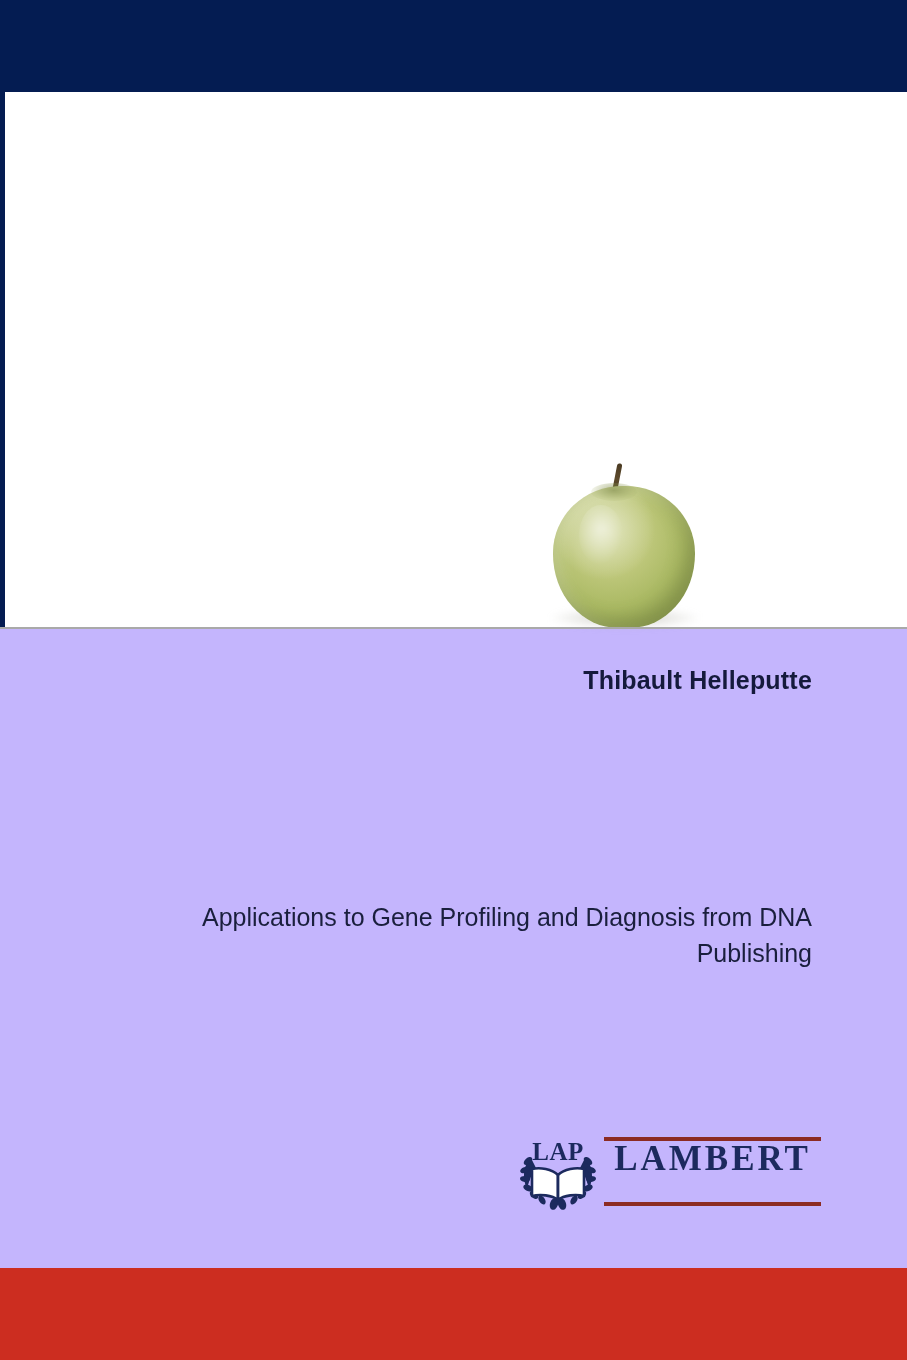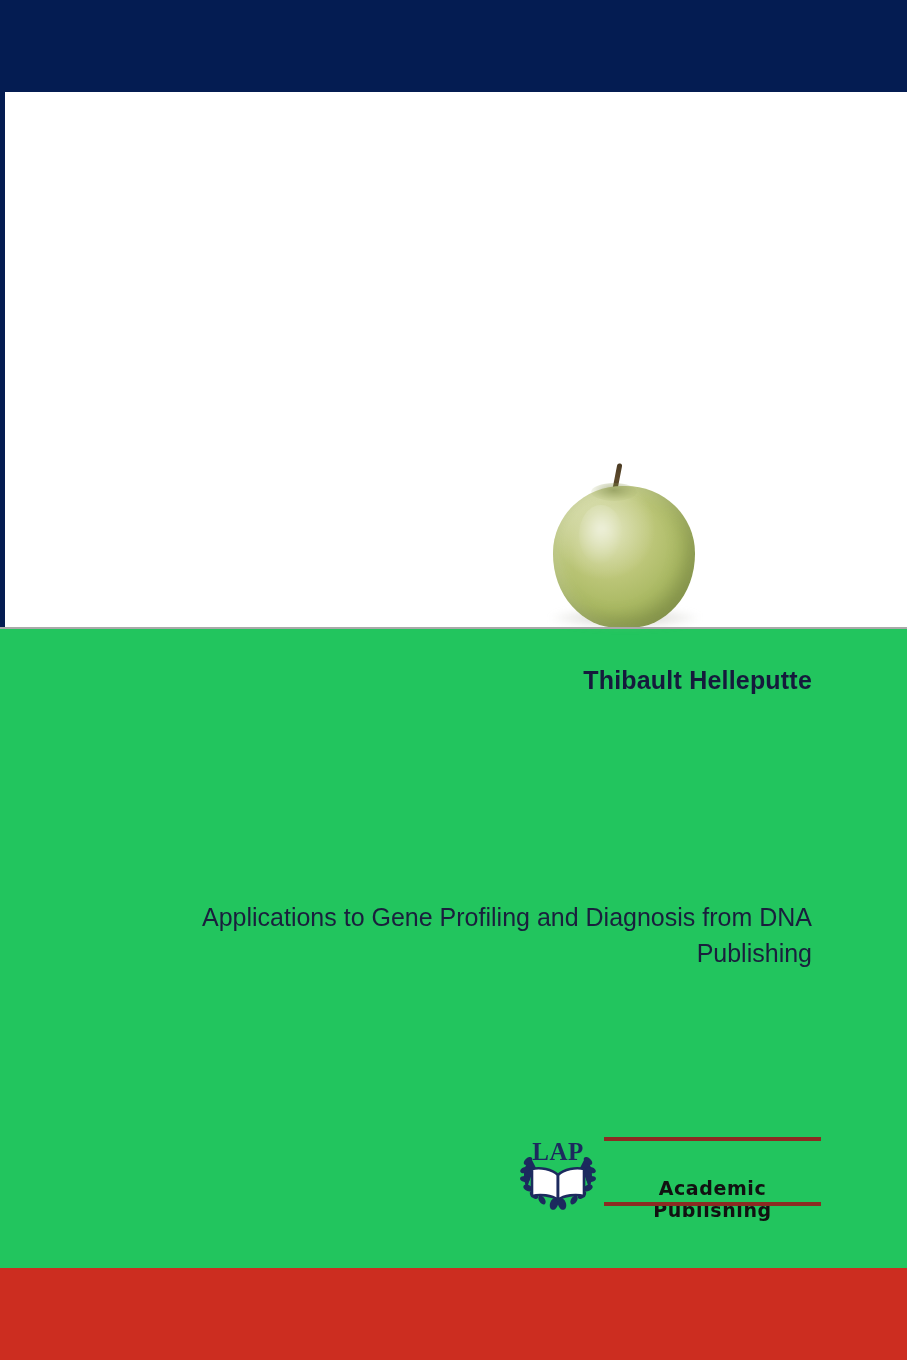--- a/index.html
+++ b/index.html
@@ -12,21 +12,21 @@
     height: 1360px;
     position: relative;
     overflow: hidden;
     font-family: "Liberation Sans", sans-serif;
     -webkit-font-smoothing: antialiased;
   }
 
   .cover {
     position: absolute;
     inset: 0;
-    background: #22c55e;
+    background: #c4b5fd;
   }
 
   
   .top-band {
     position: absolute;
     left: 0;
     top: 0;
     width: 907px;
     height: 92px;
     background: #041c52;
@@ -297,21 +297,21 @@
         <g>
           <path d="M42 43 C36 37 24 35 16 37 L16 64 C24 62 36 63 42 68 Z" fill="#ffffff" stroke="#1c2a5e" stroke-width="2.6" stroke-linejoin="round"></path>
           <path d="M42 43 C48 37 60 35 68 37 L68 64 C60 62 48 63 42 68 Z" fill="#ffffff" stroke="#1c2a5e" stroke-width="2.6" stroke-linejoin="round"></path>
           <path d="M42 43 L42 68" stroke="#1c2a5e" stroke-width="2.2"></path>
         </g>
       </svg>
     </div>
 
     <div class="logo-text">
       <div class="rule-top"></div>
-      <div class="academic">Academic Publishing</div>
+      <div class="lambert">LAMBERT</div>
       <div class="rule-bottom"></div>
     </div>
 
   </div>
 
   <div class="bottom-band"></div>
 
 </div>
 
 </body></html>

